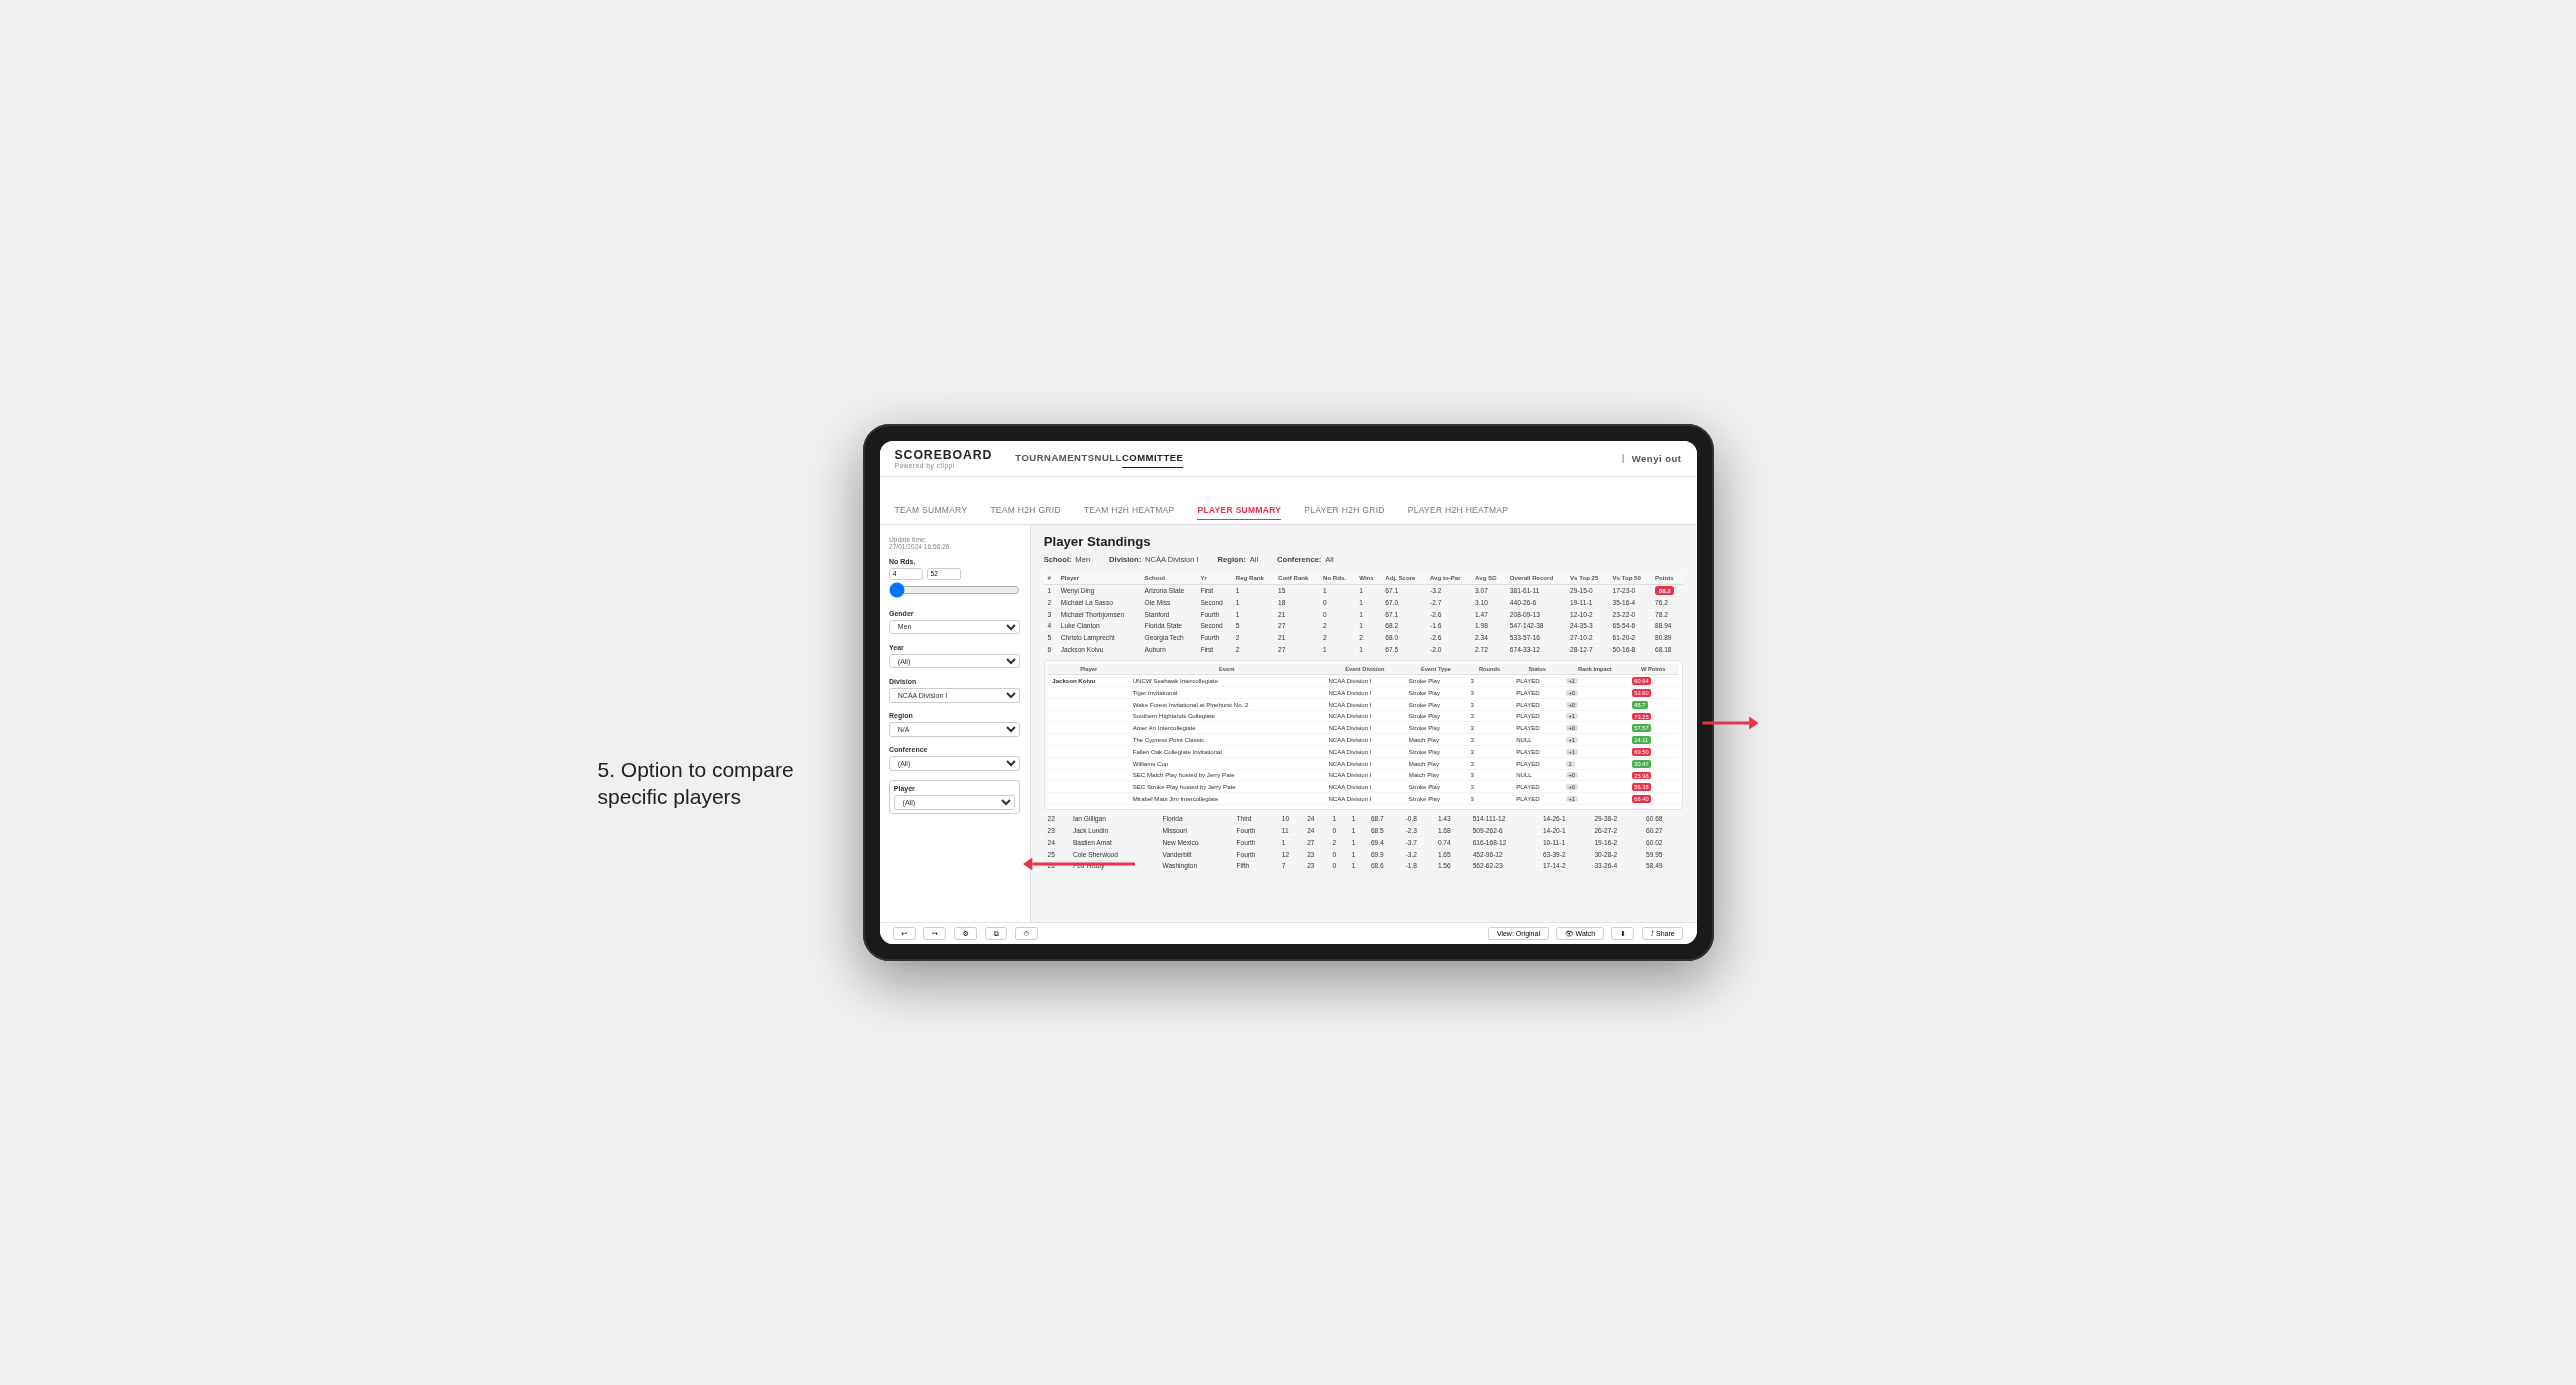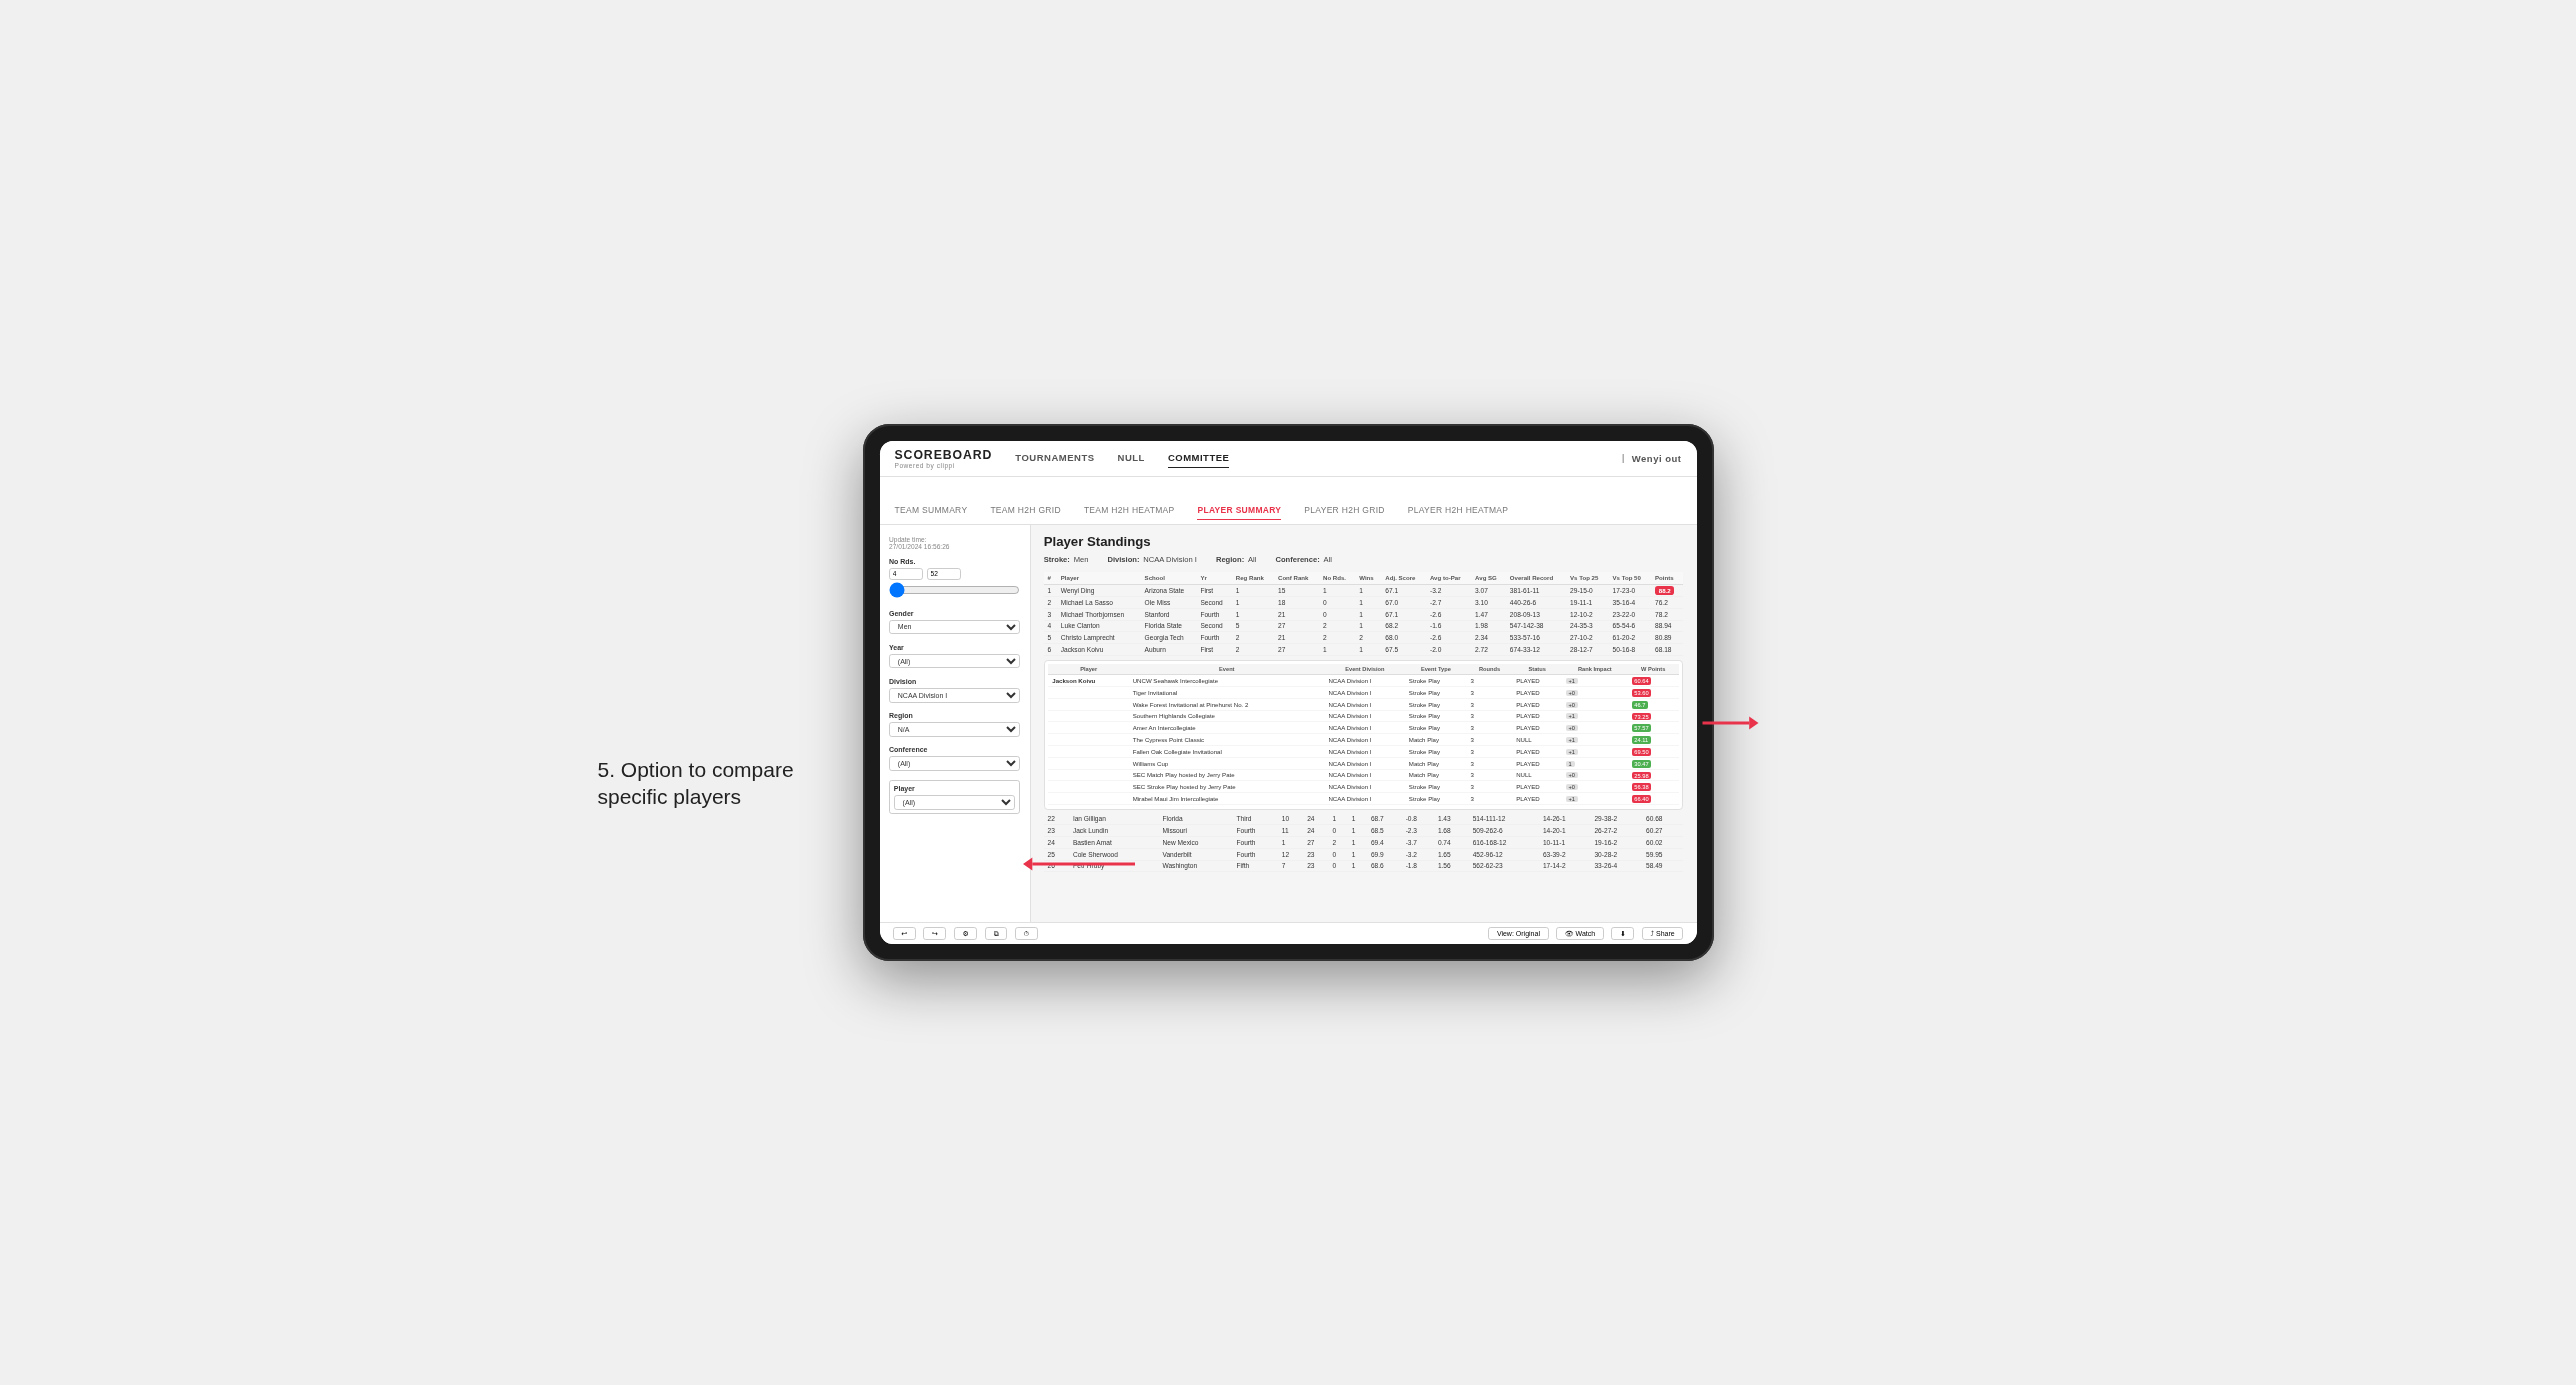--- a/index.html
+++ b/index.html
@@ -79,21 +79,20 @@
     }
 
     .logo-sub {
       font-size: 6.6px;
       color: #888;
       letter-spacing: 0.5px;
     }
 
     .nav-items {
       display: flex;
-      gap: 23px;
       flex: 1;
     }
 
     .nav-item {
       font-size: 9.5px;
       font-weight: 600;
       color: #555;
       letter-spacing: 0.5px;
       cursor: pointer;
       padding: 3.8px 0;
@@ -468,21 +467,21 @@
               <option>(All)</option>
             </select>
           </div>
         </div>
 
         <div class="content-panel">
           <div class="panel-title">Player Standings</div>
 
           <div class="filters-row">
             <div class="filter-item">
-              <span class="filter-label">Stroke:</span>
+              <span class="filter-label">School:</span>
               <span>Men</span>
             </div>
             <div class="filter-item">
               <span class="filter-label">Division:</span>
               <span>NCAA Division I</span>
             </div>
             <div class="filter-item">
               <span class="filter-label">Region:</span>
               <span>All</span>
             </div>

